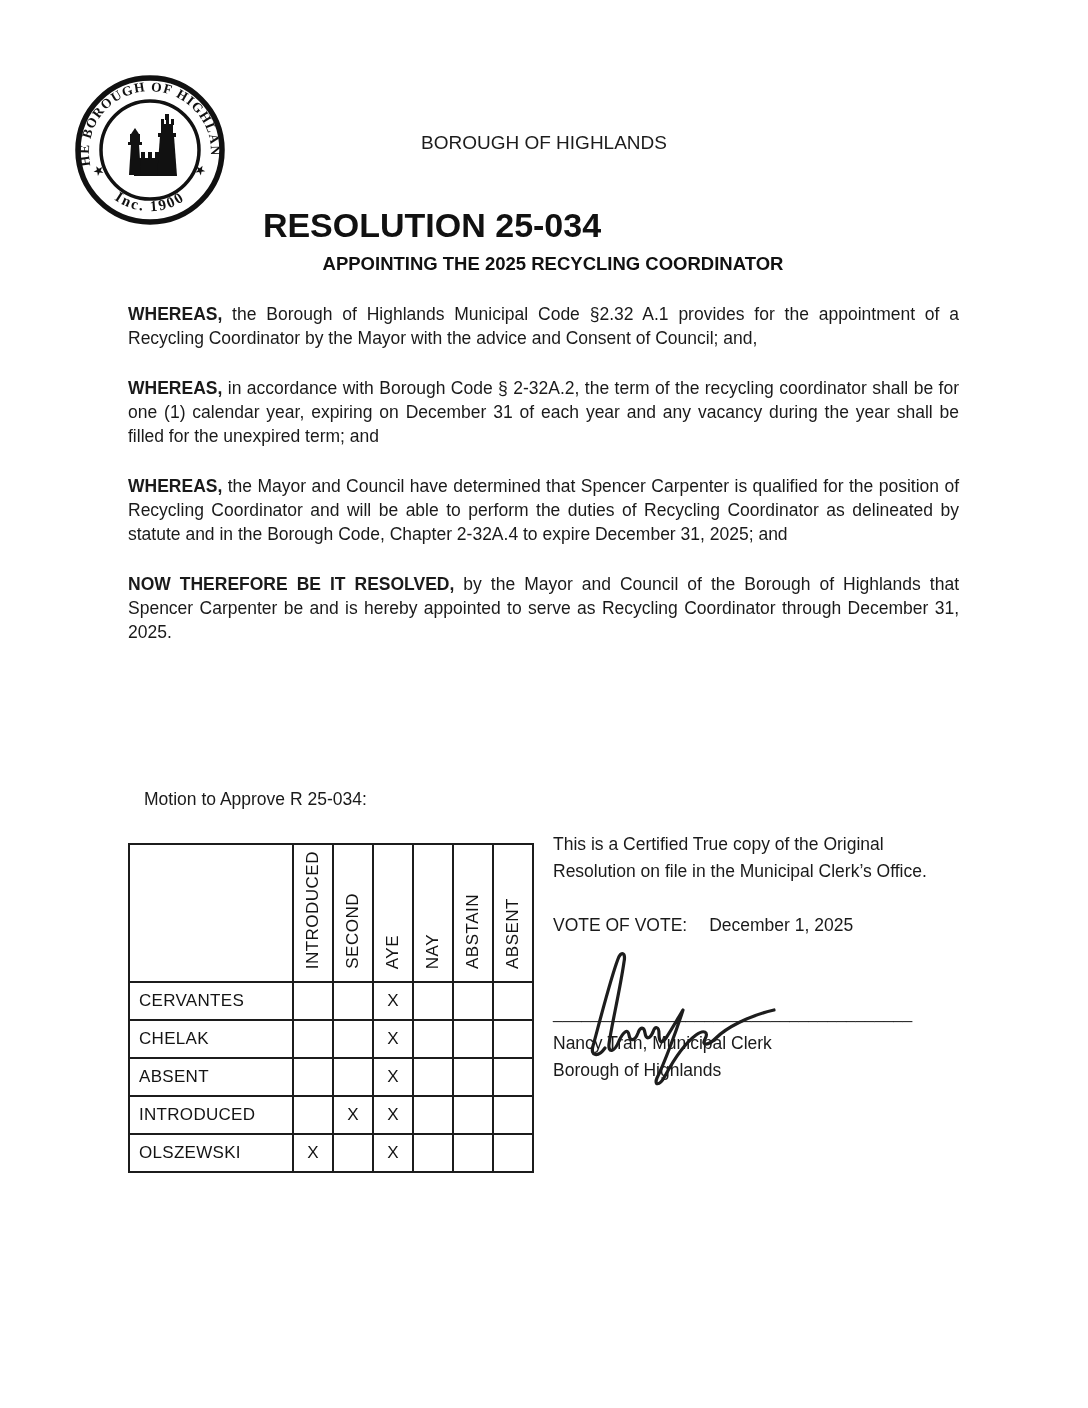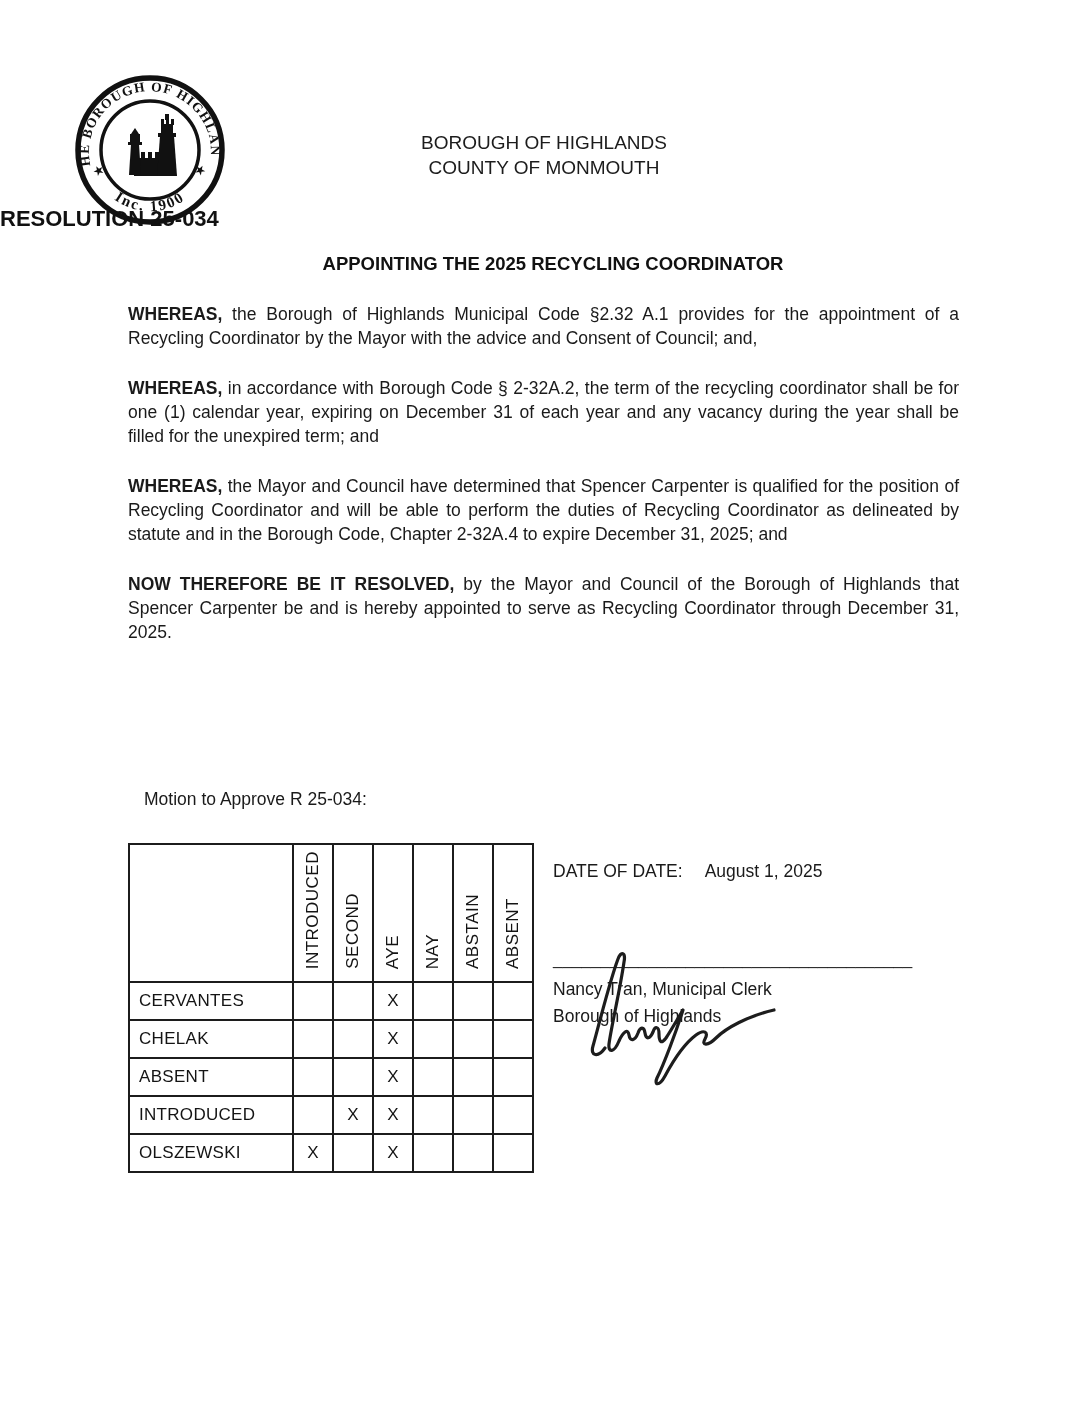--- a/index.html
+++ b/index.html
@@ -18,21 +18,21 @@
   .seal { position: absolute; left: 72px; top: 72px; width: 156px; height: 156px; }
   .seal svg { width: 100%; height: 100%; }
 
   
   .org-lines {
     position: absolute; top: 130px; left: 0; width: 1088px;
     text-align: center; font-size: 19px; line-height: 25px; color: #1c1c1c;
   }
   .res-title {
     position: absolute; top: 206px; left: 0; width: 864px;
-    text-align: left; font-size: 22px; font-weight: bold; letter-spacing: 0px; color: #111;
+    text-align: center; font-size: 34px; font-weight: bold; letter-spacing: 0px; color: #111;
   }
   .res-subtitle {
     position: absolute; top: 253px; left: 9px; width: 1088px;
     text-align: center; font-size: 18.5px; font-weight: bold; color: #111;
   }
 
   
   .body-text {
     position: absolute; left: 128px; top: 302px; width: 831px;
     font-size: 17.5px; line-height: 24px; text-align: justify; color: #1a1a1a;
@@ -125,21 +125,20 @@
         <rect x="89" y="47" width="3" height="6"></rect>
         <rect x="94" y="47" width="3" height="6"></rect>
         <rect x="99" y="47" width="3" height="6"></rect>
         <rect x="93" y="42" width="4" height="6"></rect>
       </g>
     </svg>
   </div>
 
   <div class="org-lines">
     <div>BOROUGH OF HIGHLANDS</div>
-    <div>COUNTY OF MONMOUTH</div>
   </div>
   <div class="res-title">RESOLUTION 25-034</div>
   <div class="res-subtitle">APPOINTING THE 2025 RECYCLING COORDINATOR</div>
 
   <div class="body-text">
     <p><span class="lead">WHEREAS,</span><span> the Borough of Highlands Municipal Code §2.32 A.1 provides for the appointment of a Recycling Coordinator by the Mayor with the advice and Consent of Council; and,</span></p>
     <p><span class="lead">WHEREAS,</span><span> in accordance with Borough Code § 2-32A.2, the term of the recycling coordinator shall be for one (1) calendar year, expiring on December 31 of each year and any vacancy during the year shall be filled for the unexpired term; and</span></p>
     <p><span class="lead">WHEREAS,</span><span> the Mayor and Council have determined that Spencer Carpenter is qualified for the position of Recycling Coordinator and will be able to perform the duties of Recycling Coordinator as delineated by statute and in the Borough Code, Chapter 2-32A.4 to expire December 31, 2025; and</span></p>
     <p><span class="lead">NOW THEREFORE BE IT RESOLVED,</span><span> by the Mayor and Council of the Borough of Highlands that Spencer Carpenter be and is hereby appointed to serve as Recycling Coordinator through December 31, 2025.</span></p>
   </div>
@@ -222,22 +221,23 @@
         <td class="mark"></td>
         <td class="mark">X</td>
         <td class="mark"></td>
         <td class="mark"></td>
         <td class="mark"></td>
       </tr>
     </tbody>
   </table>
 
   <div class="cert-col">
+    <div>This is a Certified True copy of the Original Resolution on file in the Municipal Clerk’s Office.</div>
     <div class="date-row">
-      <span>DATE OF DATE:</span><span class="date-value">August 1, 2025</span>
+      <span>VOTE OF VOTE:</span><span class="date-value">December 1, 2025</span>
     </div>
     <div class="sig-line">______________________________________</div>
     <div class="clerk-name">Nancy Tran, Municipal Clerk</div>
     <div>Borough of Highlands</div>
   </div>
 
   <div class="signature">
     <svg viewBox="0 0 240 160">
       <path d="M 27,102
                C 20,112 12,110 15,100

